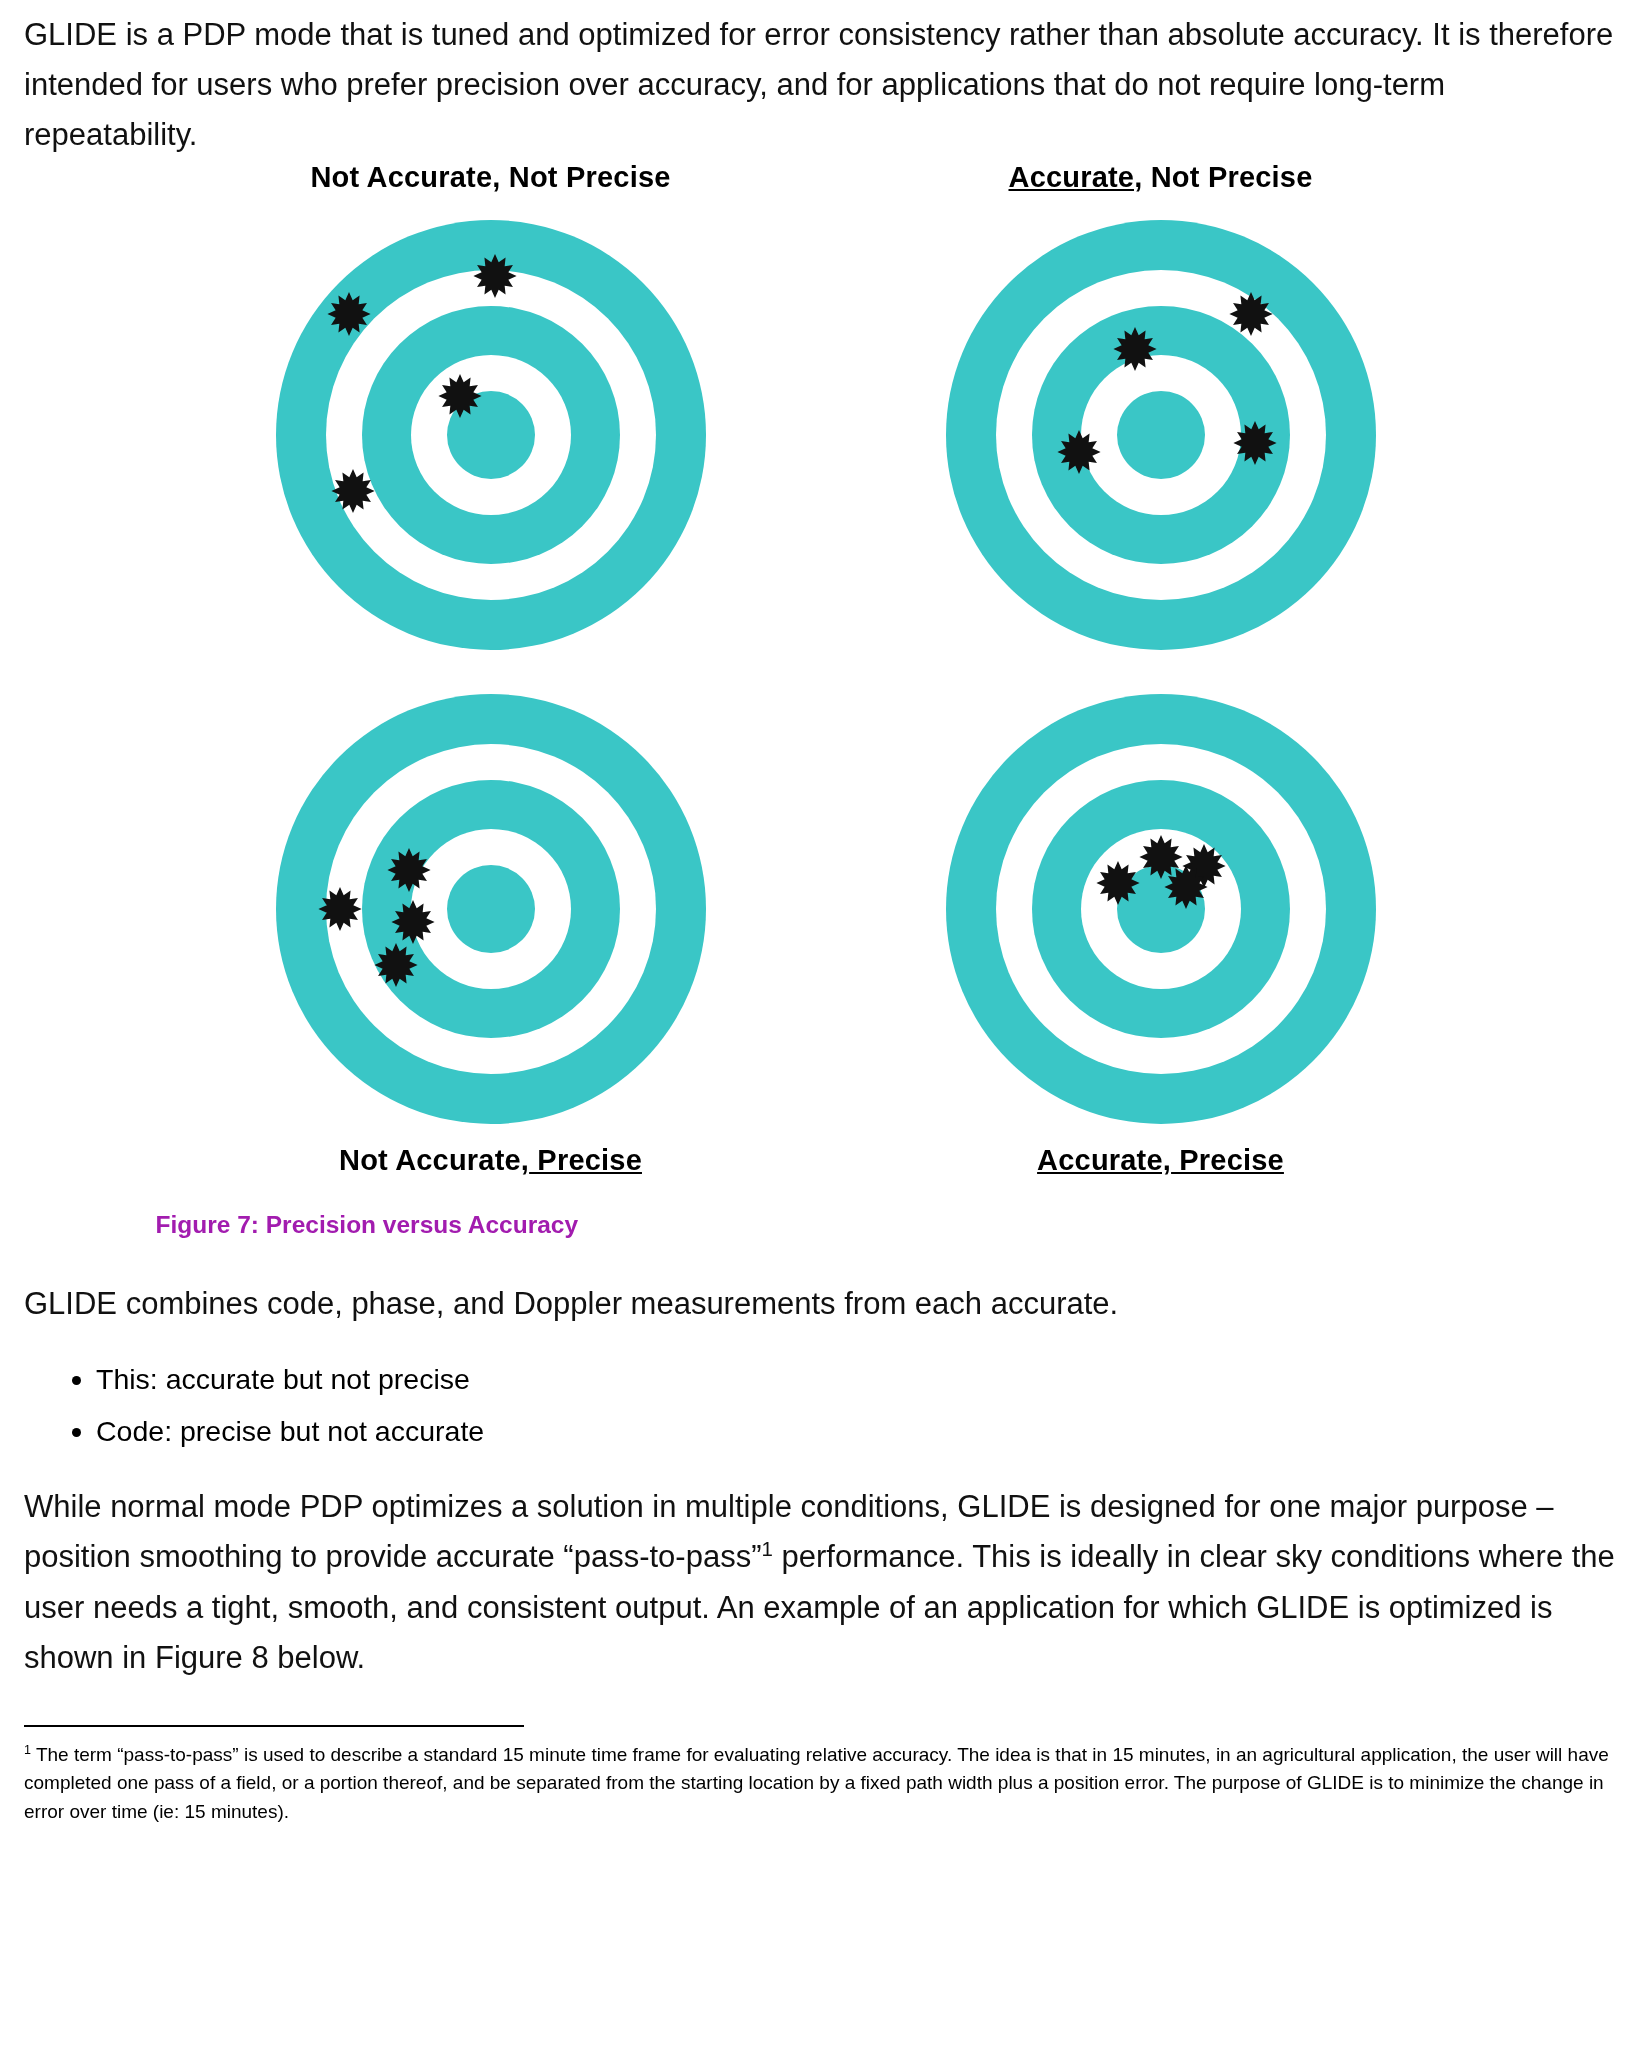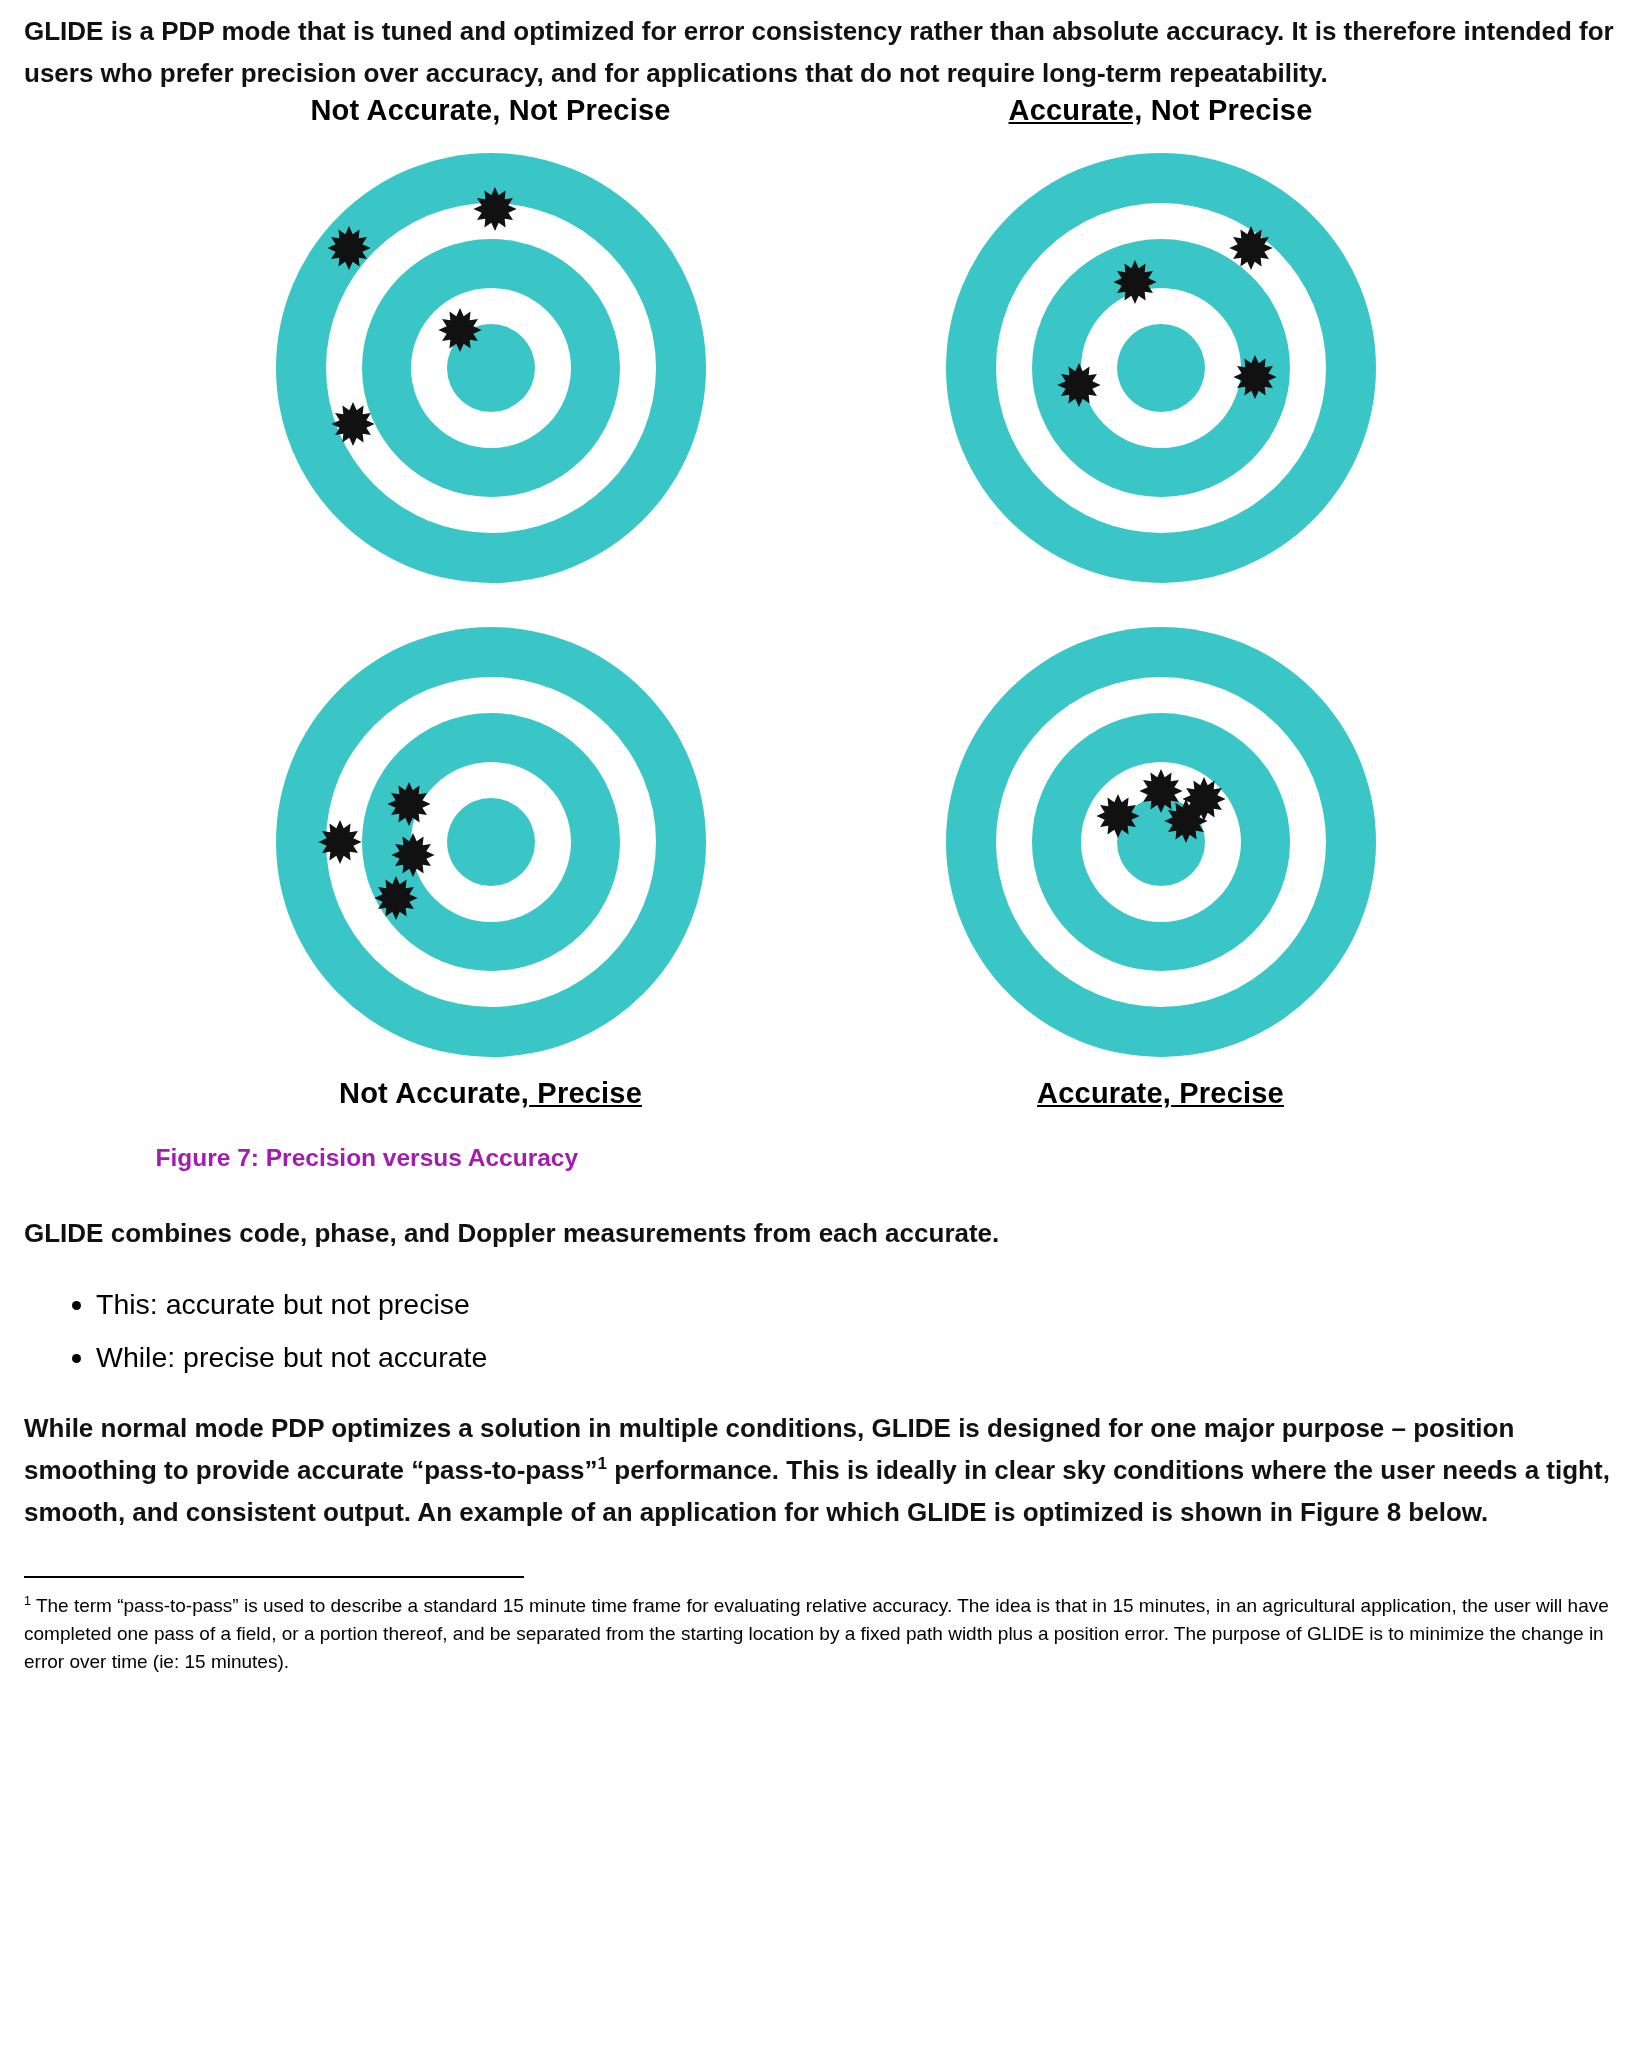--- a/index.html
+++ b/index.html
@@ -15,25 +15,24 @@
     position: relative;
   }
   .page {
     width: 1651px;
     min-height: 2065px;
     box-sizing: border-box;
     padding: 10px 24px 10px 24px;
     position: relative;
   }
   p.body-text {
-    font-size: 26px;
+    font-size: 31px;
     line-height: 1.62;
     margin: 0 0 0 0;
     color: #111111;
-    font-weight: bold;
   }
   .intro-para {
     margin-bottom: 44px;
   }
   .figure-block {
     margin: 0 auto;
     width: 1340px;
   }
   .targets-grid {
     display: grid;
@@ -258,21 +257,21 @@
 
     </div>
 
     <div class="figure-caption">Figure 7: Precision versus Accuracy</div>
   </div>
 
   <p class="body-text">GLIDE combines code, phase, and Doppler measurements from each accurate.</p>
 
   <ul class="bullets">
     <li>This: accurate but not precise</li>
-    <li>While: precise but not accurate</li>
+    <li>Code: precise but not accurate</li>
   </ul>
 
   <p class="body-text para-gap"><span>While normal mode PDP optimizes a solution in multiple conditions, GLIDE is designed for one major purpose – position smoothing to provide accurate “pass-to-pass”</span><sup>1</sup><span> performance.  This is ideally in clear sky conditions where the user needs a tight, smooth, and consistent output.  An example of an application for which GLIDE is optimized is shown in Figure 8 below.</span></p>
 
   <hr class="footnote-rule">
 
   <p class="footnote"><sup>1</sup><span> The term “pass-to-pass” is used to describe a standard 15 minute time frame for evaluating relative accuracy.  The idea is that in 15 minutes, in an agricultural application, the user will have completed one pass of a field, or a portion thereof, and be separated from the starting location by a fixed path width plus a position error.  The purpose of GLIDE is to minimize the change in error over time (ie: 15 minutes).</span></p>
 
 </div>
 

